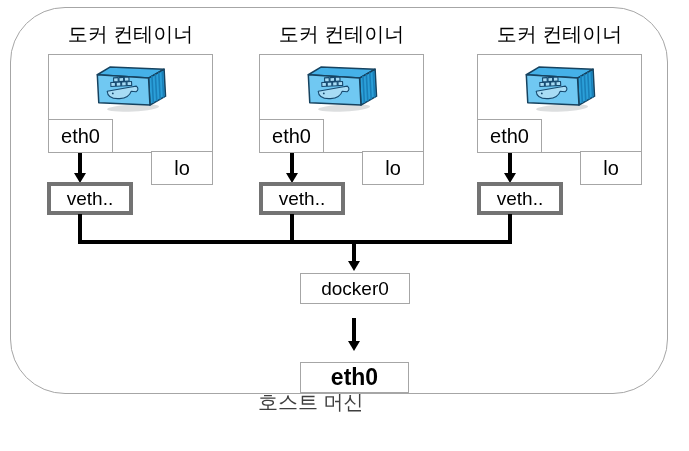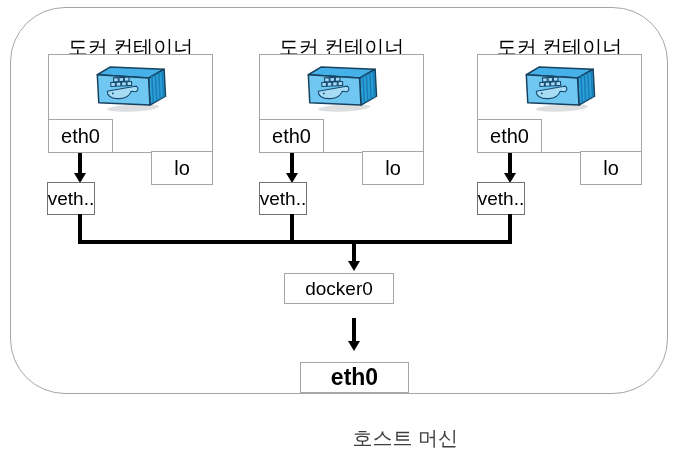--- a/index.html
+++ b/index.html
@@ -6,58 +6,58 @@
   .stage{
     position:relative;width:689px;height:451px;background:#ffffff;overflow:hidden;
     font-family:"Liberation Sans","DejaVu Sans",sans-serif;color:#000;
   }
   .host{
     position:absolute;left:10px;top:7px;width:656px;height:385px;
     border:1px solid #a6a6a6;border-radius:55px;background:#fff;
   }
   .ctitle{
     position:absolute;top:21px;width:165px;height:26px;line-height:26px;
-    text-align:center;font-size:20px;color:#000;white-space:nowrap;margin-top:13px;
+    text-align:center;font-size:20px;color:#000;white-space:nowrap;
   }
   .cbox{
     position:absolute;top:54px;width:165px;height:99px;
     border:1px solid #a6a6a6;background:#fff;box-sizing:border-box;
   }
   .cell{
     position:absolute;border:1px solid #a6a6a6;background:#fff;box-sizing:border-box;
     display:flex;align-items:center;justify-content:center;font-size:20px;
   }
   .ethcell{top:119px;width:65px;height:34px;}
   .locell{top:119px;width:62px;height:34px;margin-top:32px;}
   .vethbox{
-    position:absolute;top:182px;width:48px;height:33px;
-    border:1px solid #737373;background:#fff;box-sizing:border-box;
+    position:absolute;top:182px;width:86px;height:33px;
+    border:4px solid #737373;background:#fff;box-sizing:border-box;
     display:flex;align-items:center;justify-content:center;font-size:19px;
   }
   .stem{position:absolute;width:4px;background:#000;}
   .hbus{position:absolute;height:4px;background:#000;}
   .ah{
     position:absolute;width:0;height:0;
     border-left:6px solid transparent;border-right:6px solid transparent;
     border-top:10px solid #000;
   }
   .bridgebox{
-    position:absolute;left:284px;top:273px;width:110px;height:31px;
+    position:absolute;left:300px;top:273px;width:110px;height:31px;
     border:1px solid #a6a6a6;background:#fff;box-sizing:border-box;
     display:flex;align-items:center;justify-content:center;font-size:19px;
   }
   .hostethbox{
     position:absolute;left:300px;top:362px;width:109px;height:31px;
     border:1px solid #a6a6a6;background:#fff;box-sizing:border-box;
     display:flex;align-items:center;justify-content:center;
     font-size:23px;font-weight:bold;
   }
   .hostlabel{
-    position:absolute;left:258px;top:424px;width:200px;height:28px;
-    line-height:28px;text-align:right;font-size:20px;color:#3f3f3f;white-space:nowrap;
+    position:absolute;left:258px;top:388px;width:200px;height:28px;
+    line-height:28px;text-align:left;font-size:20px;color:#3f3f3f;white-space:nowrap;
   }
   .icon{position:absolute;top:59px;width:90px;height:56px;}
   
   .c1{left:48px;}  .c2{left:259px;}  .c3{left:477px;}
   .icon.i1{left:86px;}  .icon.i2{left:297px;}  .icon.i3{left:515px;}
 </style>
 </head>
 <body>
 
 <div class="stage">

